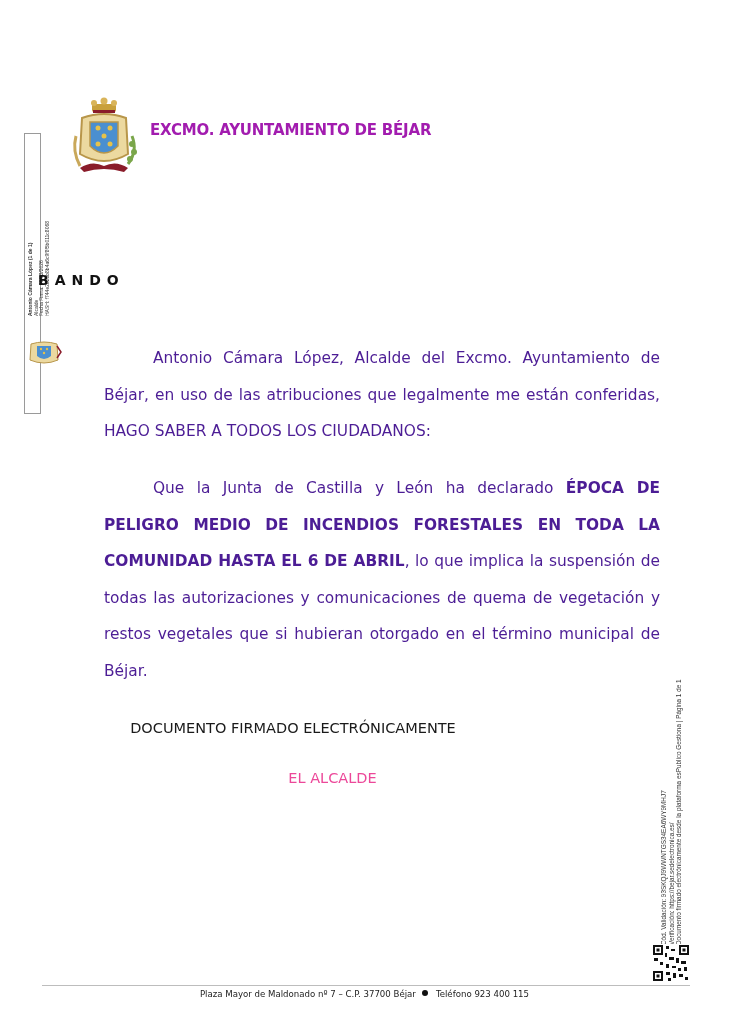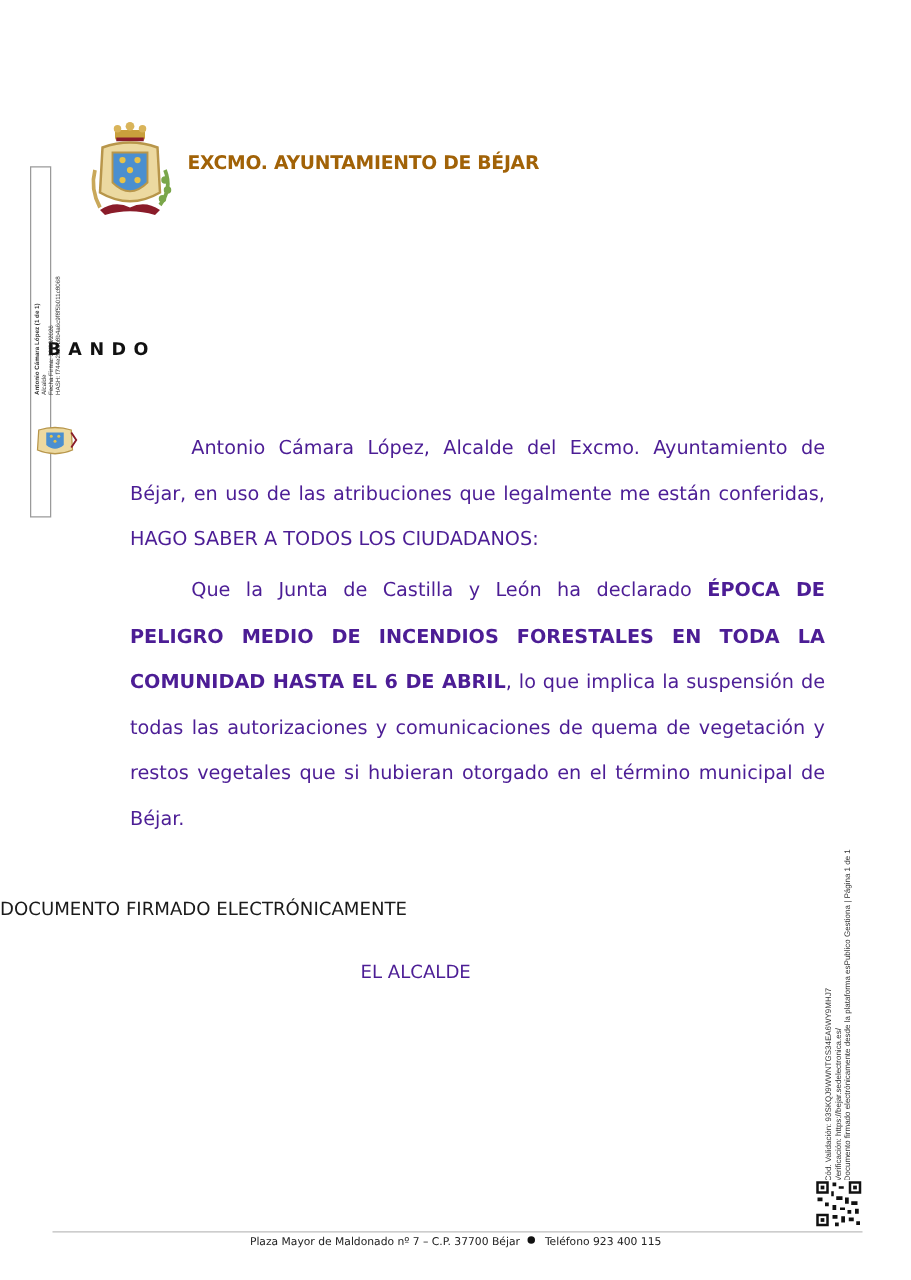--- a/index.html
+++ b/index.html
@@ -1,31 +1,31 @@
 <!DOCTYPE html>
 <html><head>
 <meta charset="utf-8">
 <style>
   html,body{margin:0;padding:0;background:#ffffff;}
   body{width:729px;height:1024px;position:relative;overflow:hidden;font-family:"Liberation Sans",sans-serif;color:#1a1a1a;}
   .crest{position:absolute;left:66px;top:96px;width:76px;height:78px;}
   .hdr{position:absolute;left:150px;top:121px;}
-  .hdr-title{font-family:"DejaVu Sans",sans-serif;font-weight:bold;font-size:15px;letter-spacing:-0.2px;color:#a16207;}
+  .hdr-title{font-family:"DejaVu Sans",sans-serif;font-weight:bold;font-size:15px;letter-spacing:-0.2px;color:#a21caf;}
   .hdr-sub{font-family:"DejaVu Sans",sans-serif;font-size:12.5px;margin-top:2px;color:#222;}
   .sidebox{position:absolute;left:24px;top:133px;width:15px;height:279px;border:1px solid #9a9a9a;border-right:1px solid #9a9a9a;}
   .sidebox-text{position:absolute;left:28px;top:316px;transform-origin:0 0;transform:rotate(-90deg);font-size:5px;line-height:5.5px;color:#333;white-space:nowrap;}
   .sidebox-text .b{font-weight:bold;}
   .mini-crest{position:absolute;left:25px;top:338px;width:38px;height:28px;}
   .title{position:absolute;left:0;width:729px;top:272px;text-align:left;font-family:"DejaVu Sans",sans-serif;font-weight:bold;font-size:14px;letter-spacing:6px;color:#111;padding-left:38px;}
   .body{position:absolute;left:104px;width:556px;font-family:"DejaVu Sans",sans-serif;font-size:15.4px;line-height:36.5px;text-align:justify;color:#4c1d95;}
   .p1{top:340px;}
-  .p2{top:454px;}
+  .p2{top:470px;}
   .indent{display:inline-block;width:49px;}
-  .sig1{position:absolute;left:0;width:586px;top:720px;font-family:"DejaVu Sans",sans-serif;font-size:14.5px;color:#1a1a1a;}
-  .sig2{position:absolute;left:0;width:665px;top:770px;text-align:center;font-family:"DejaVu Sans",sans-serif;font-size:14.5px;color:#4c1d95;}
+  .sig1{position:absolute;left:0;width:586px;top:720px;text-align:center;font-family:"DejaVu Sans",sans-serif;font-size:14.5px;color:#1a1a1a;}
+  .sig2{position:absolute;left:0;width:665px;top:770px;text-align:center;font-family:"DejaVu Sans",sans-serif;font-size:14.5px;color:#ec4899;}
   .verify{position:absolute;left:660px;top:945px;transform-origin:0 0;transform:rotate(-90deg);font-size:6.4px;line-height:7.5px;color:#333;white-space:nowrap;}
   .qr{position:absolute;left:652px;top:944px;width:38px;height:38px;}
   .footline{position:absolute;left:42px;top:985px;width:648px;height:1px;background:#bdbdbd;}
   .footer{position:absolute;left:0;width:729px;top:989px;text-align:center;font-family:"DejaVu Sans",sans-serif;font-size:8.6px;color:#222;}
   .dot{display:inline-block;width:6px;height:6px;border-radius:50%;background:#111;margin:0 8px 0 6px;vertical-align:1px;}
 </style>
 </head>
 <body>
 
 <svg class="crest" viewBox="0 0 76 78">

